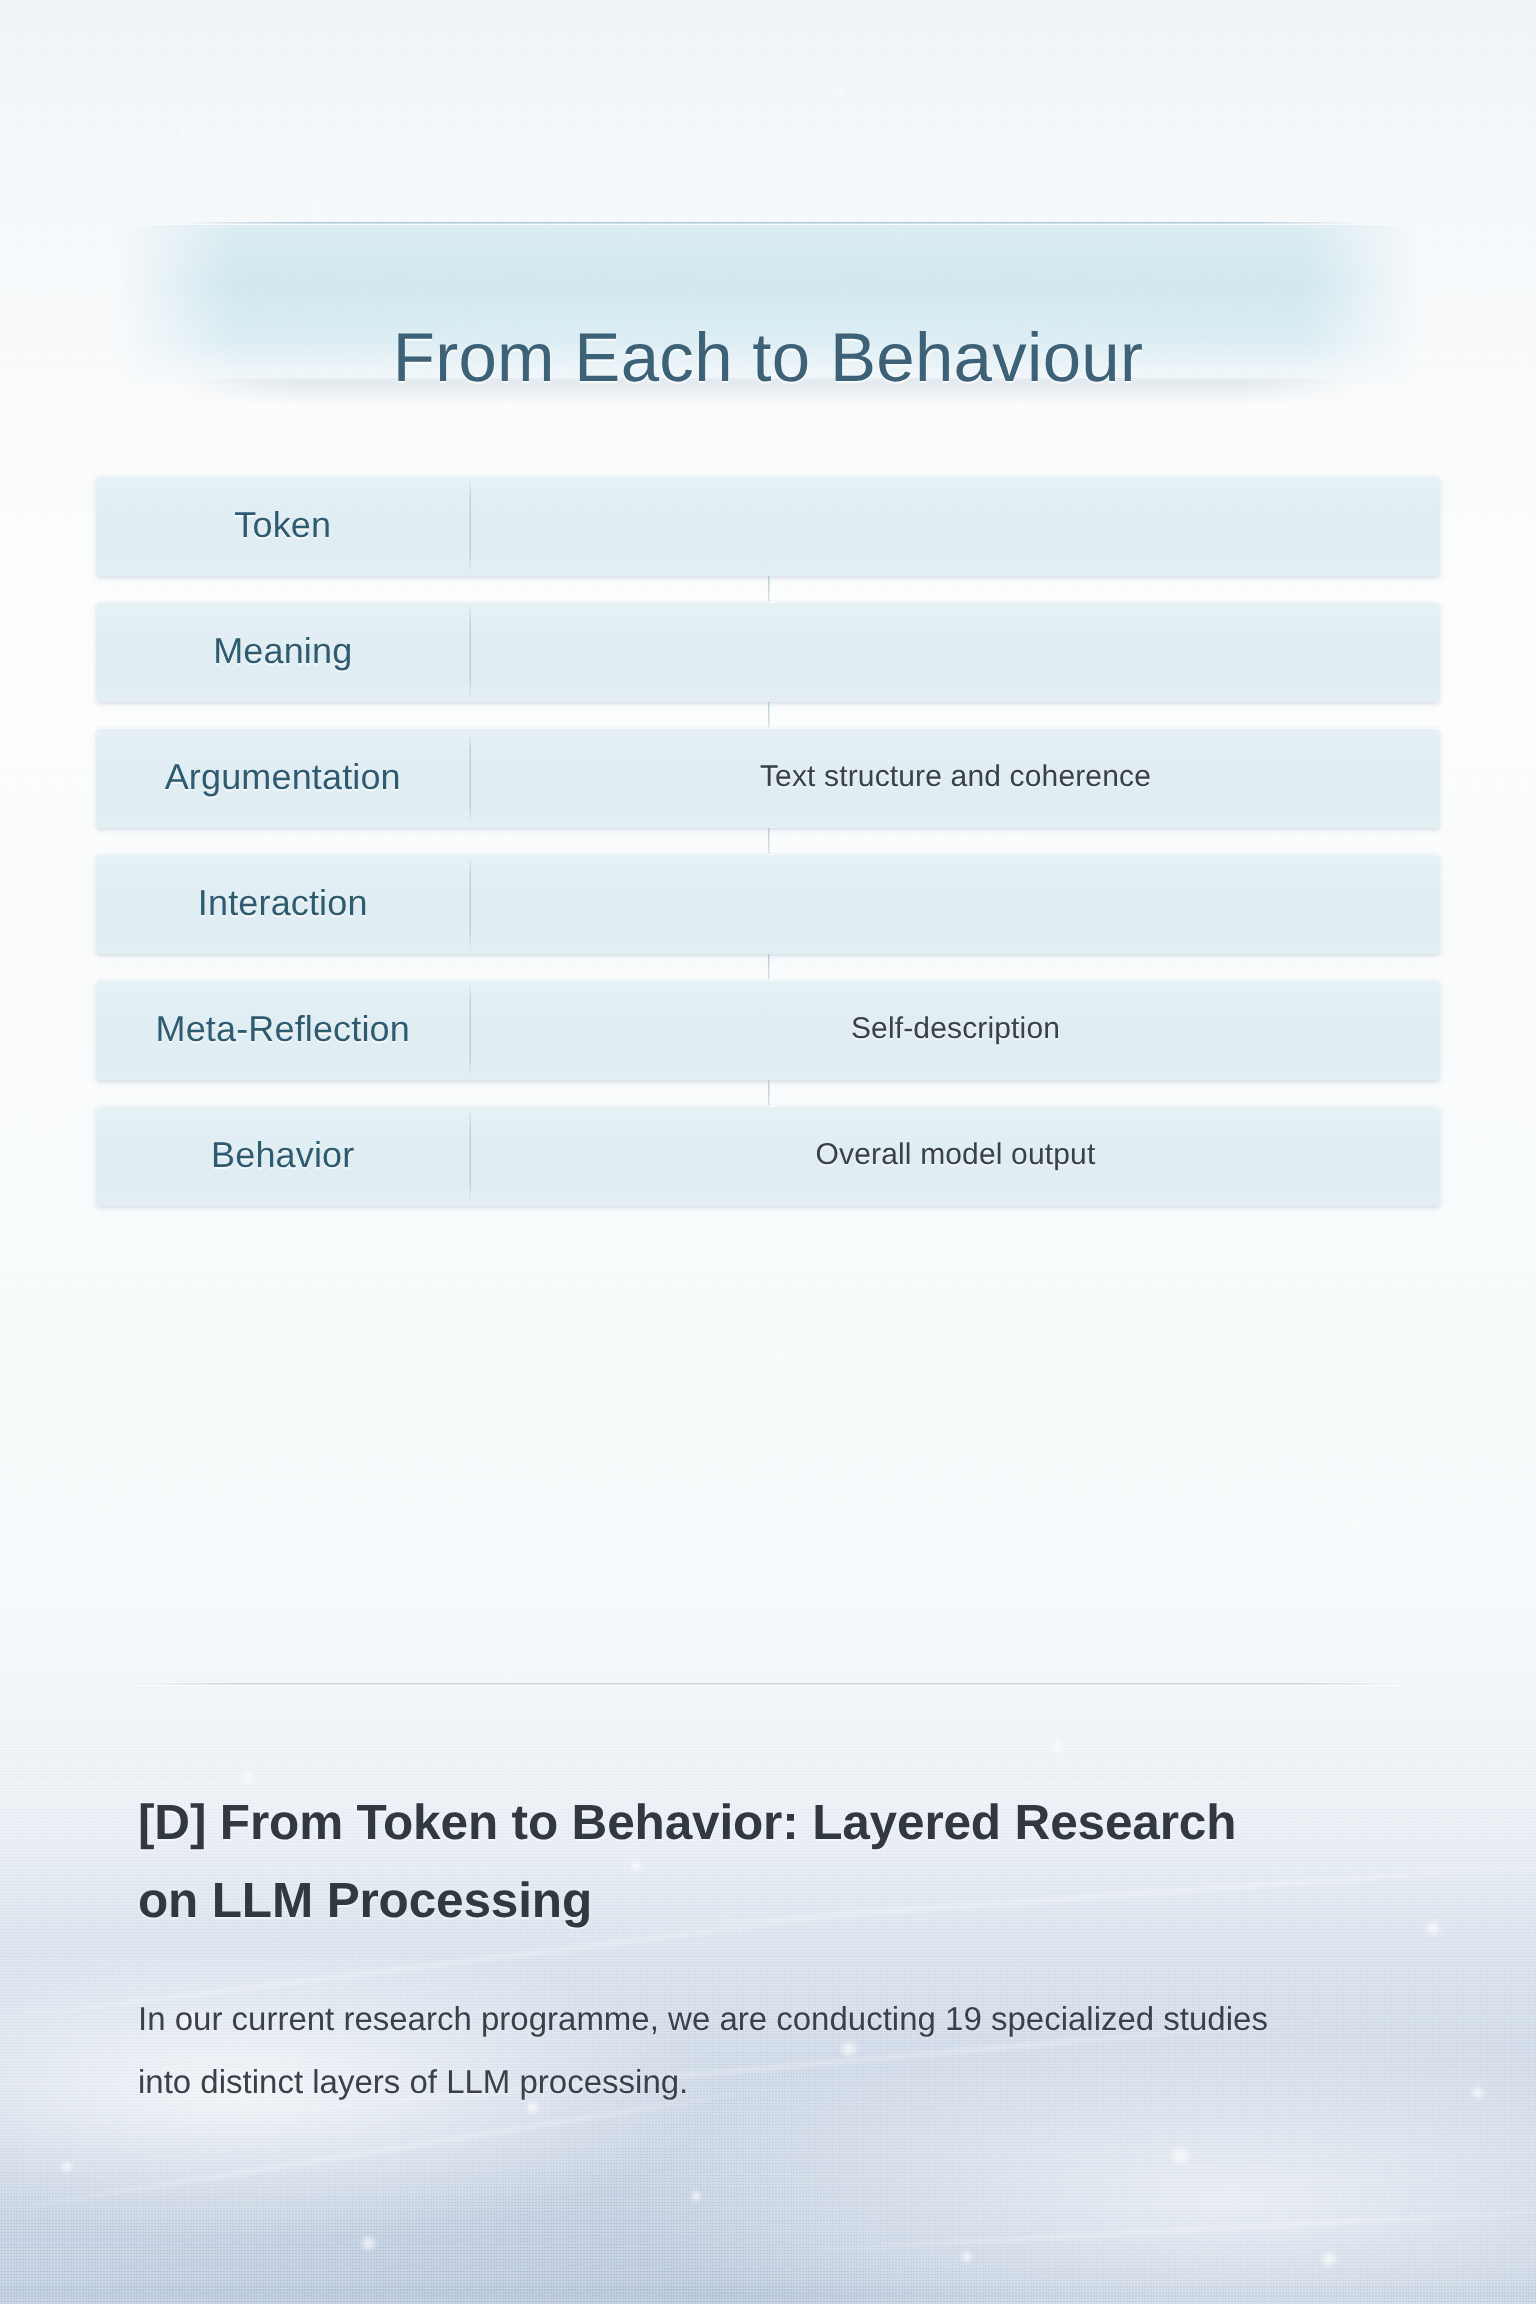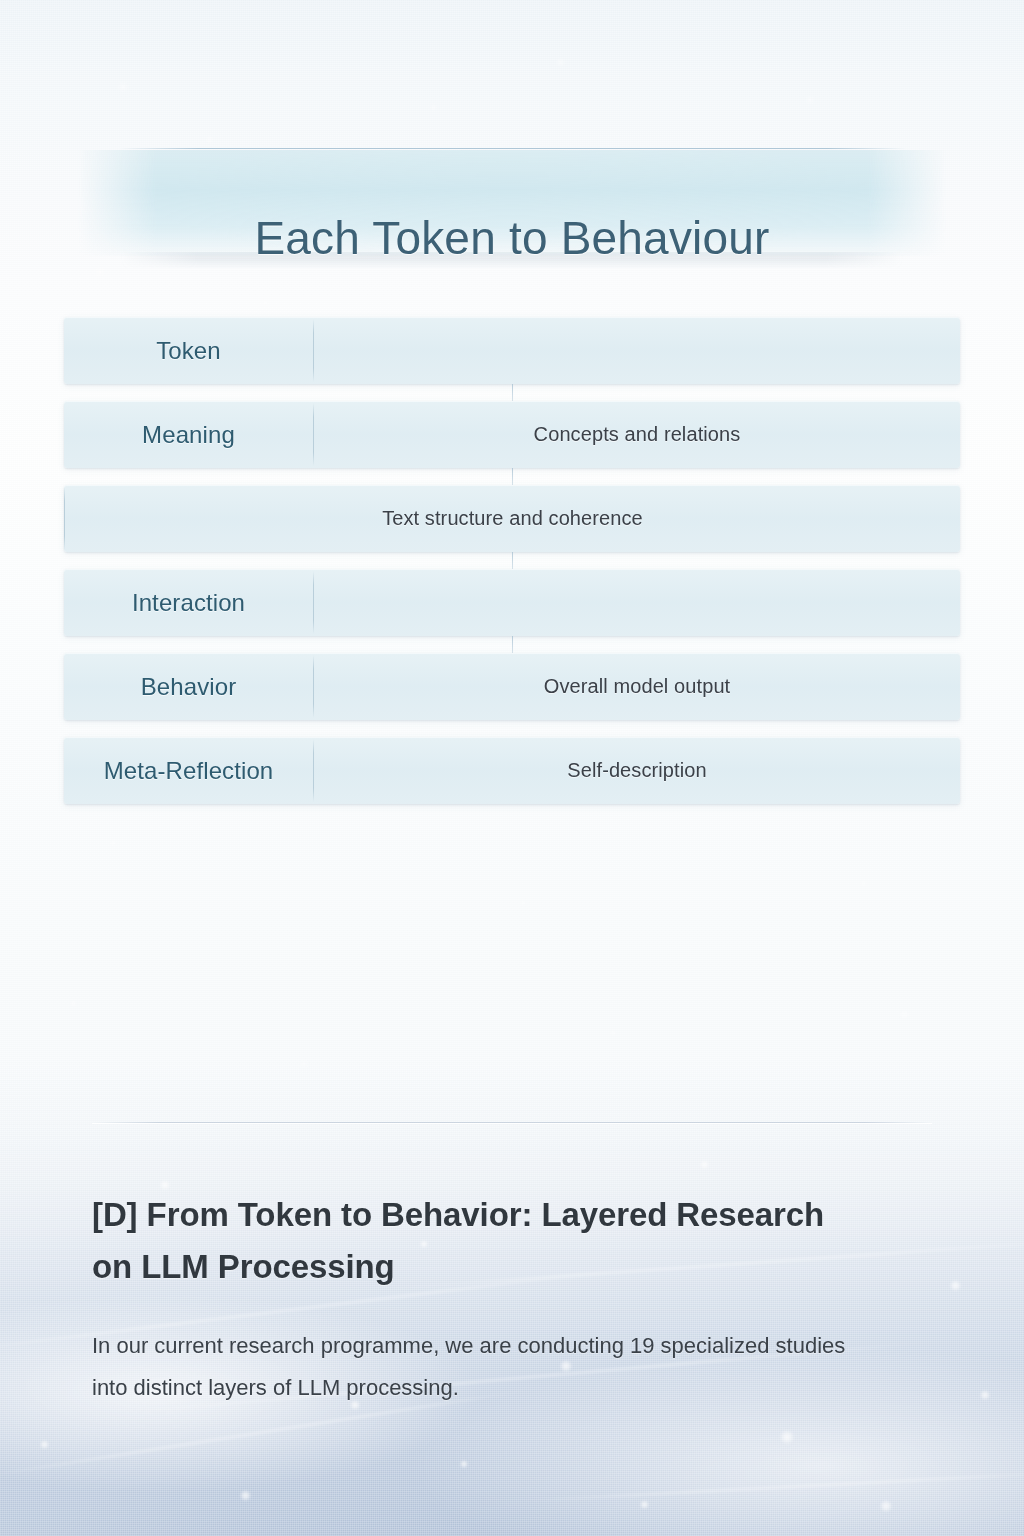--- a/index.html
+++ b/index.html
@@ -296,54 +296,54 @@
       <b style="left: 640px; top: 1500px; width: 9px; height: 9px; opacity: 0.85;"></b>
       <b style="left: 460px; top: 1460px; width: 8px; height: 8px; opacity: 0.85;"></b>
       <b style="left: 880px; top: 1500px; width: 12px; height: 12px; opacity: 0.85;"></b>
       <b style="left: 40px; top: 1440px; width: 9px; height: 9px; opacity: 0.85;"></b>
     </div>
   <div class="bg-grain"></div>
 
   <div class="title-rule"></div>
   <div class="title-band"></div>
   <div class="title-band-shadow"></div>
-  <h1 id="page-title">Each Token to Behaviour</h1>
+  <h1 id="page-title">From Each to Behaviour</h1>
 
   <div id="layer-table">
       <div class="layer-row">
         <div class="layer-name">Token</div>
         <div class="layer-divider"></div>
         <div class="row-connector"></div>
       </div>
       <div class="layer-row">
         <div class="layer-name">Meaning</div>
         <div class="layer-divider"></div>
-        <div class="layer-desc">Concepts and relations</div>
-        <div class="row-connector"></div>
-      </div>
-      <div class="layer-row">
+        <div class="row-connector"></div>
+      </div>
+      <div class="layer-row">
+        <div class="layer-name">Argumentation</div>
         <div class="layer-divider"></div>
         <div class="layer-desc">Text structure and coherence</div>
         <div class="row-connector"></div>
       </div>
       <div class="layer-row">
         <div class="layer-name">Interaction</div>
         <div class="layer-divider"></div>
         <div class="row-connector"></div>
       </div>
       <div class="layer-row">
+        <div class="layer-name">Meta-Reflection</div>
+        <div class="layer-divider"></div>
+        <div class="layer-desc">Self-description</div>
+        <div class="row-connector"></div>
+      </div>
+      <div class="layer-row">
         <div class="layer-name">Behavior</div>
         <div class="layer-divider"></div>
         <div class="layer-desc">Overall model output</div>
-      </div>
-      <div class="layer-row">
-        <div class="layer-name">Meta-Reflection</div>
-        <div class="layer-divider"></div>
-        <div class="layer-desc">Self-description</div>
-        <div class="row-connector"></div>
       </div>
     </div>
 
 
   <div class="section-rule"></div>
   <h2 id="section-heading">[D] From Token to Behavior: Layered Research on LLM Processing</h2>
   <p id="section-body">In our current research programme, we are conducting 19 specialized studies into distinct layers of LLM processing.</p>
 
 </div>
 

